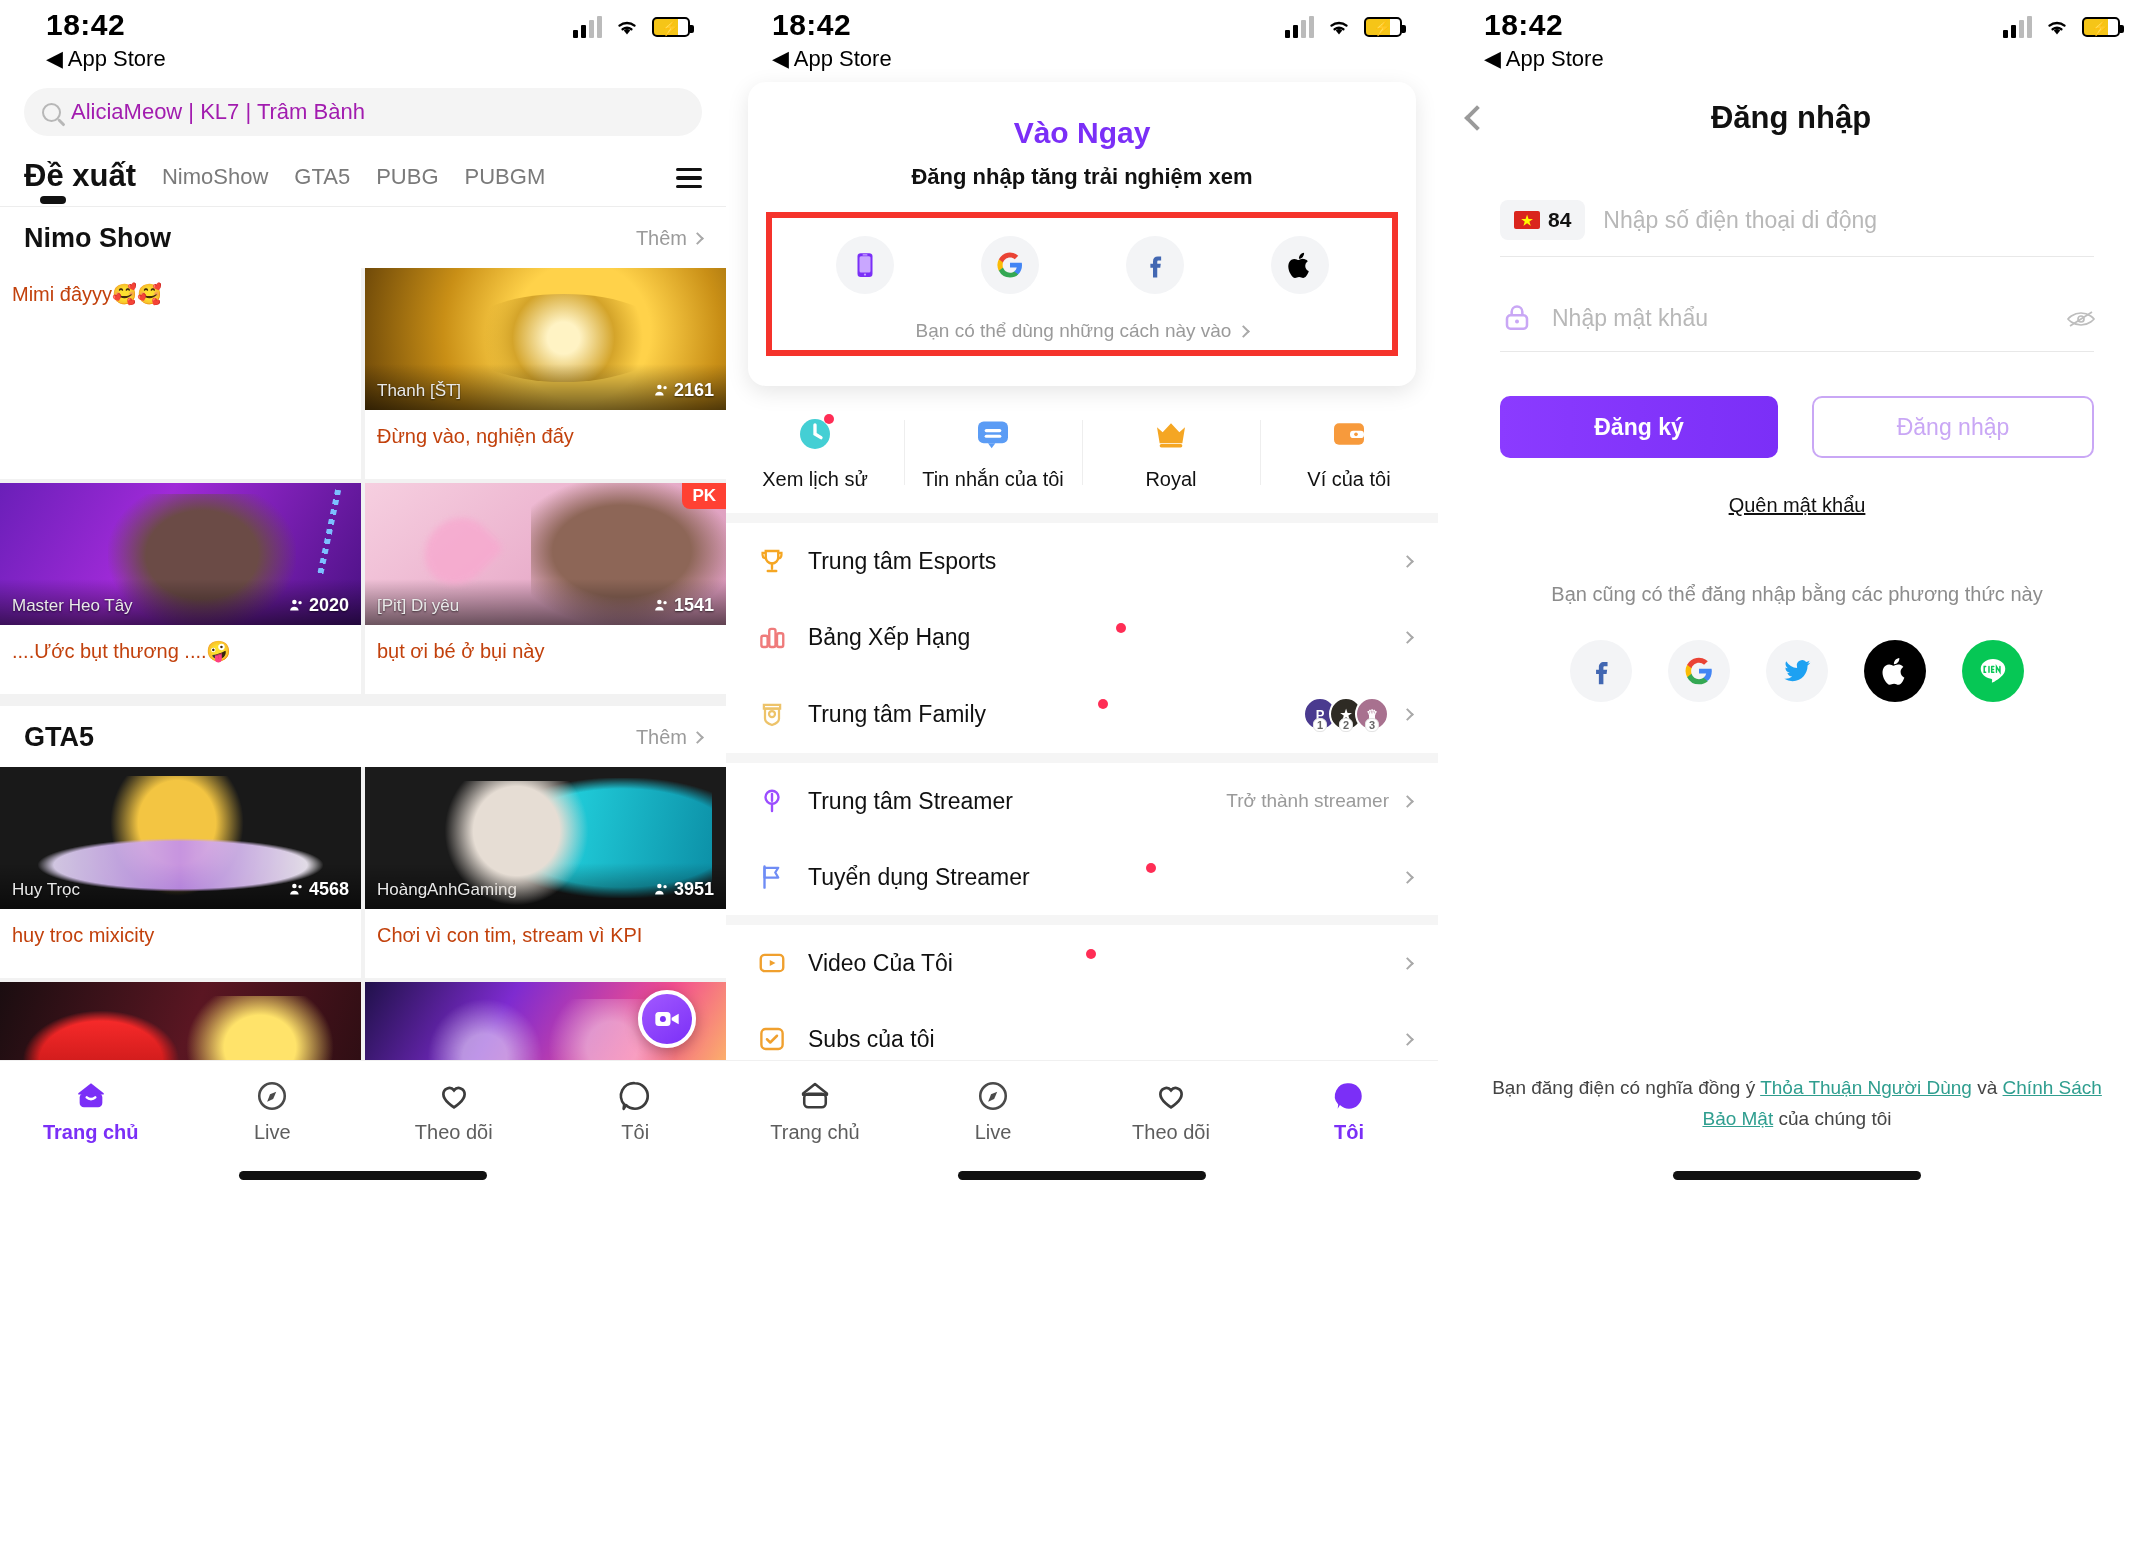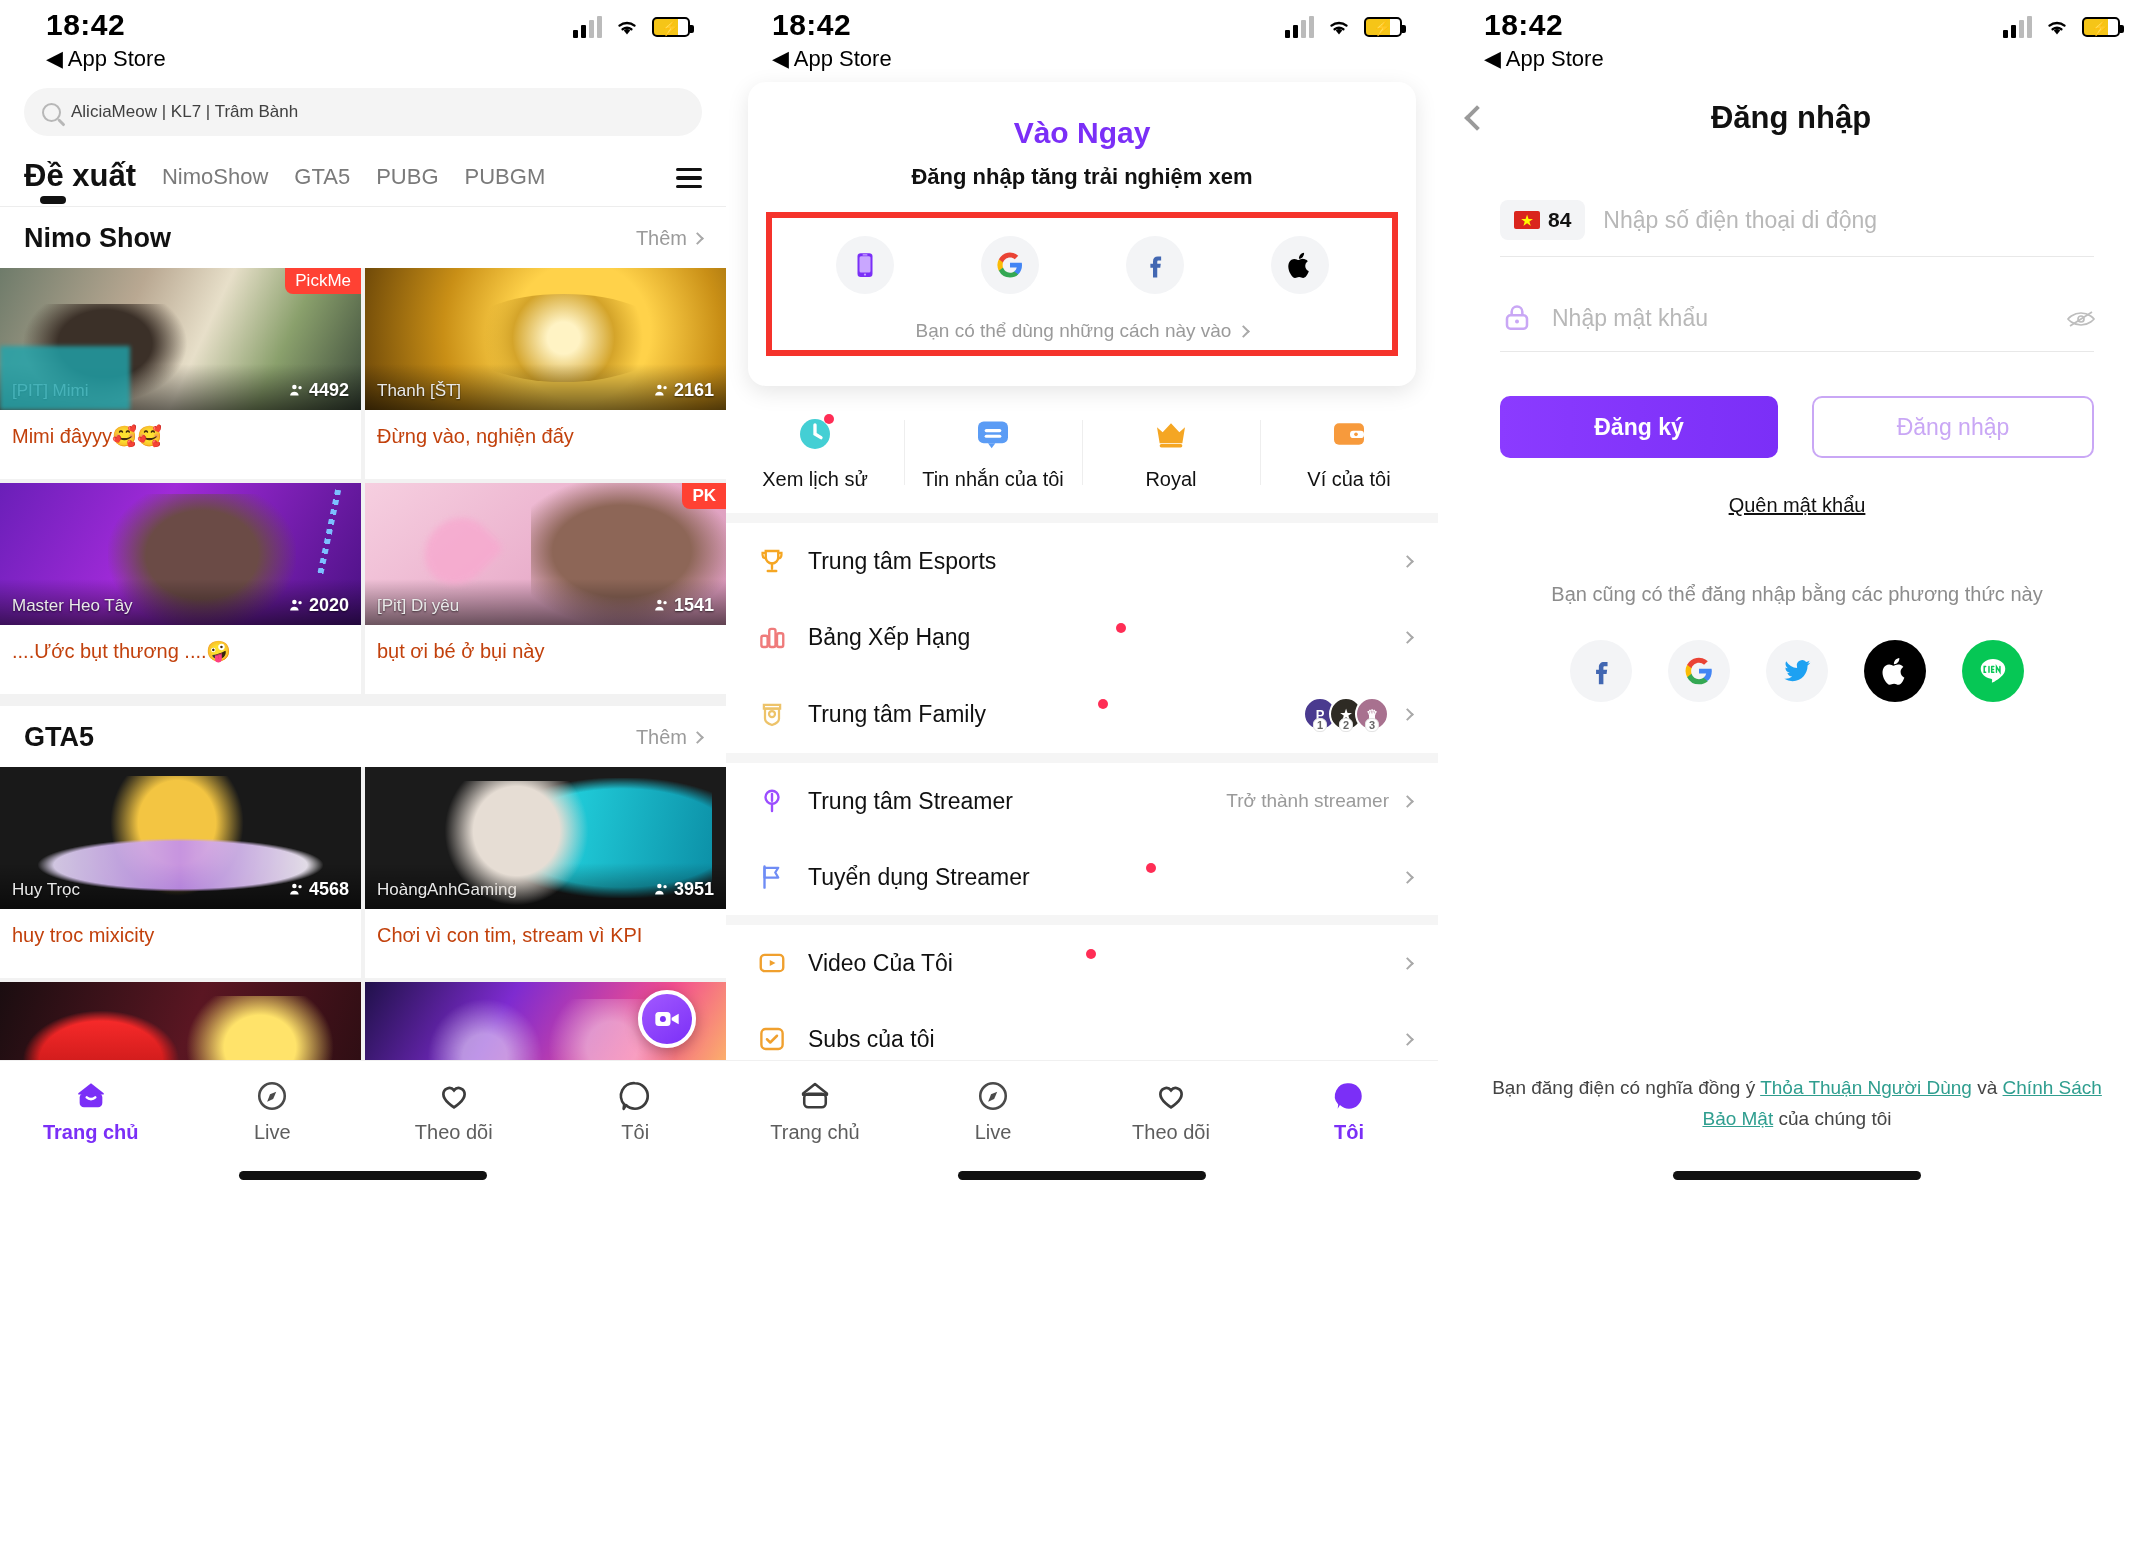--- a/index.html
+++ b/index.html
@@ -29,21 +29,21 @@
   .batt:after { content:""; position:absolute; right:-6px; top:6px; width:4px; height:8px; background:#000; border-radius:0 2px 2px 0;}
   .bolt { position:absolute; left:50%; top:50%; transform:translate(-50%,-50%); font-size:15px; color:#000; line-height:1;}
 
   
   .search {
     margin: 6px 24px 0; height: 48px; background: #f4f4f4; border-radius: 24px;
     display: flex; align-items: center; padding: 0 18px; gap: 10px;
   }
   .search .mag { width: 19px; height: 19px; border: 2.5px solid #b7b7b7; border-radius: 50%; position: relative; flex: none;}
   .search .mag:after { content:""; position:absolute; right:-7px; bottom:-4px; width:9px; height:2.5px; background:#b7b7b7; transform:rotate(45deg); border-radius:2px;}
-  .search span { font-size: 17px; color: #404040; }
+  .search span { font-size: 22px; color: #a21caf; }
 
   .tabs { display: flex; align-items: flex-end; gap: 26px; padding: 22px 24px 0; position: relative; }
   .tab { font-size: 22px; color: #7a7a7a; padding-bottom: 14px; white-space: nowrap; }
   .tab.active { font-size: 31px; font-weight: bold; color: #111; position: relative; padding-bottom: 10px; }
   .tab.active:after { content:""; position:absolute; left: 16px; bottom: 0px; width: 26px; height: 8px; background:#111; border-radius: 4px;}
   .hamb { margin-left: auto; display: flex; flex-direction: column; gap: 5px; padding-bottom: 16px; }
   .hamb i { width: 26px; height: 3.5px; background: #111; display: block; border-radius: 2px; }
   .tabrule { height: 1px; background: #ededed; margin-top: 2px; }
 
   .sec-head { display: flex; align-items: center; padding: 16px 24px 14px; }
@@ -207,33 +207,20 @@
 
     <div class="sec-head">
       <div class="sec-title">Nimo Show</div>
       <div class="sec-more">
         <span>Thêm</span>
         <span class="chev"></span>
       </div>
     </div>
     <div class="grid">
       <div class="card">
-        <div class="thumb a1">
-          <div class="ov"></div>
-          <div class="badge">PickMe</div>
-          <div class="nick">[PIT] Mimi</div>
-          <div class="viewers">
-            <svg viewBox="0 0 24 24">
-                <circle cx="9" cy="7" r="3.2" fill="#fff"></circle>
-                <path d="M3 19c0-3.2 2.7-5.2 6-5.2s6 2 6 5.2z" fill="#fff"></path>
-                <circle cx="17" cy="8" r="2.4" fill="#fff"></circle>
-              </svg>
-            <span>4492</span>
-          </div>
-        </div>
         <div class="ctitle">Mimi đâyyy🥰🥰</div>
       </div>
       <div class="card">
         <div class="thumb a2">
           <div class="ov"></div>
           <div class="nick">Thanh [ŠT]</div>
           <div class="viewers">
             <svg viewBox="0 0 24 24">
                 <circle cx="9" cy="7" r="3.2" fill="#fff"></circle>
                 <path d="M3 19c0-3.2 2.7-5.2 6-5.2s6 2 6 5.2z" fill="#fff"></path>

